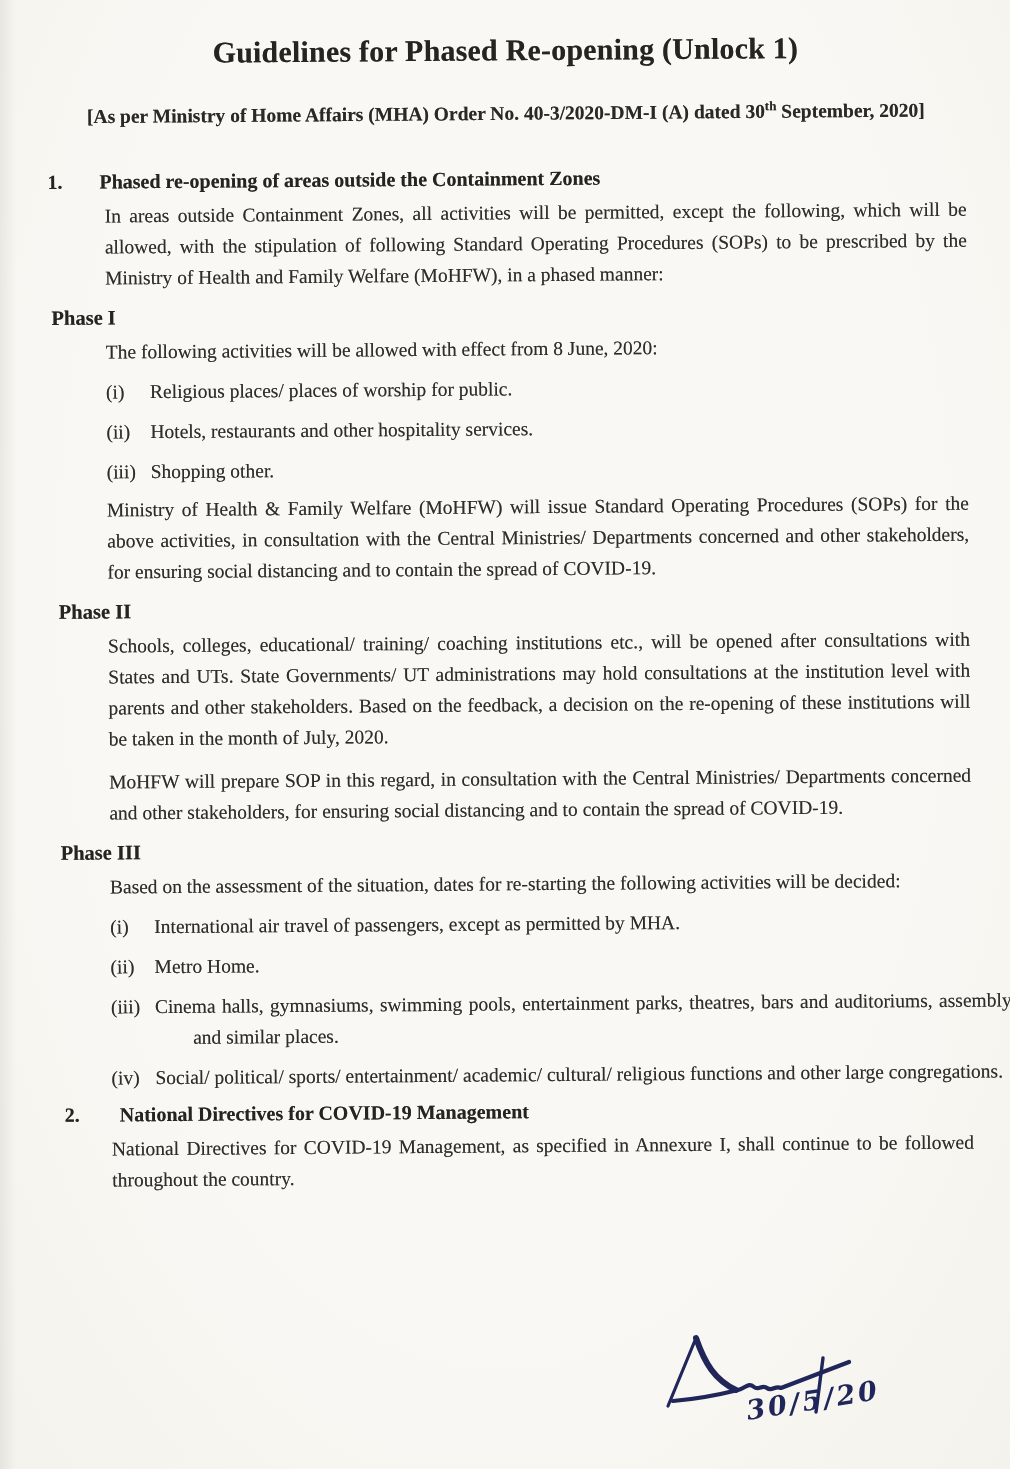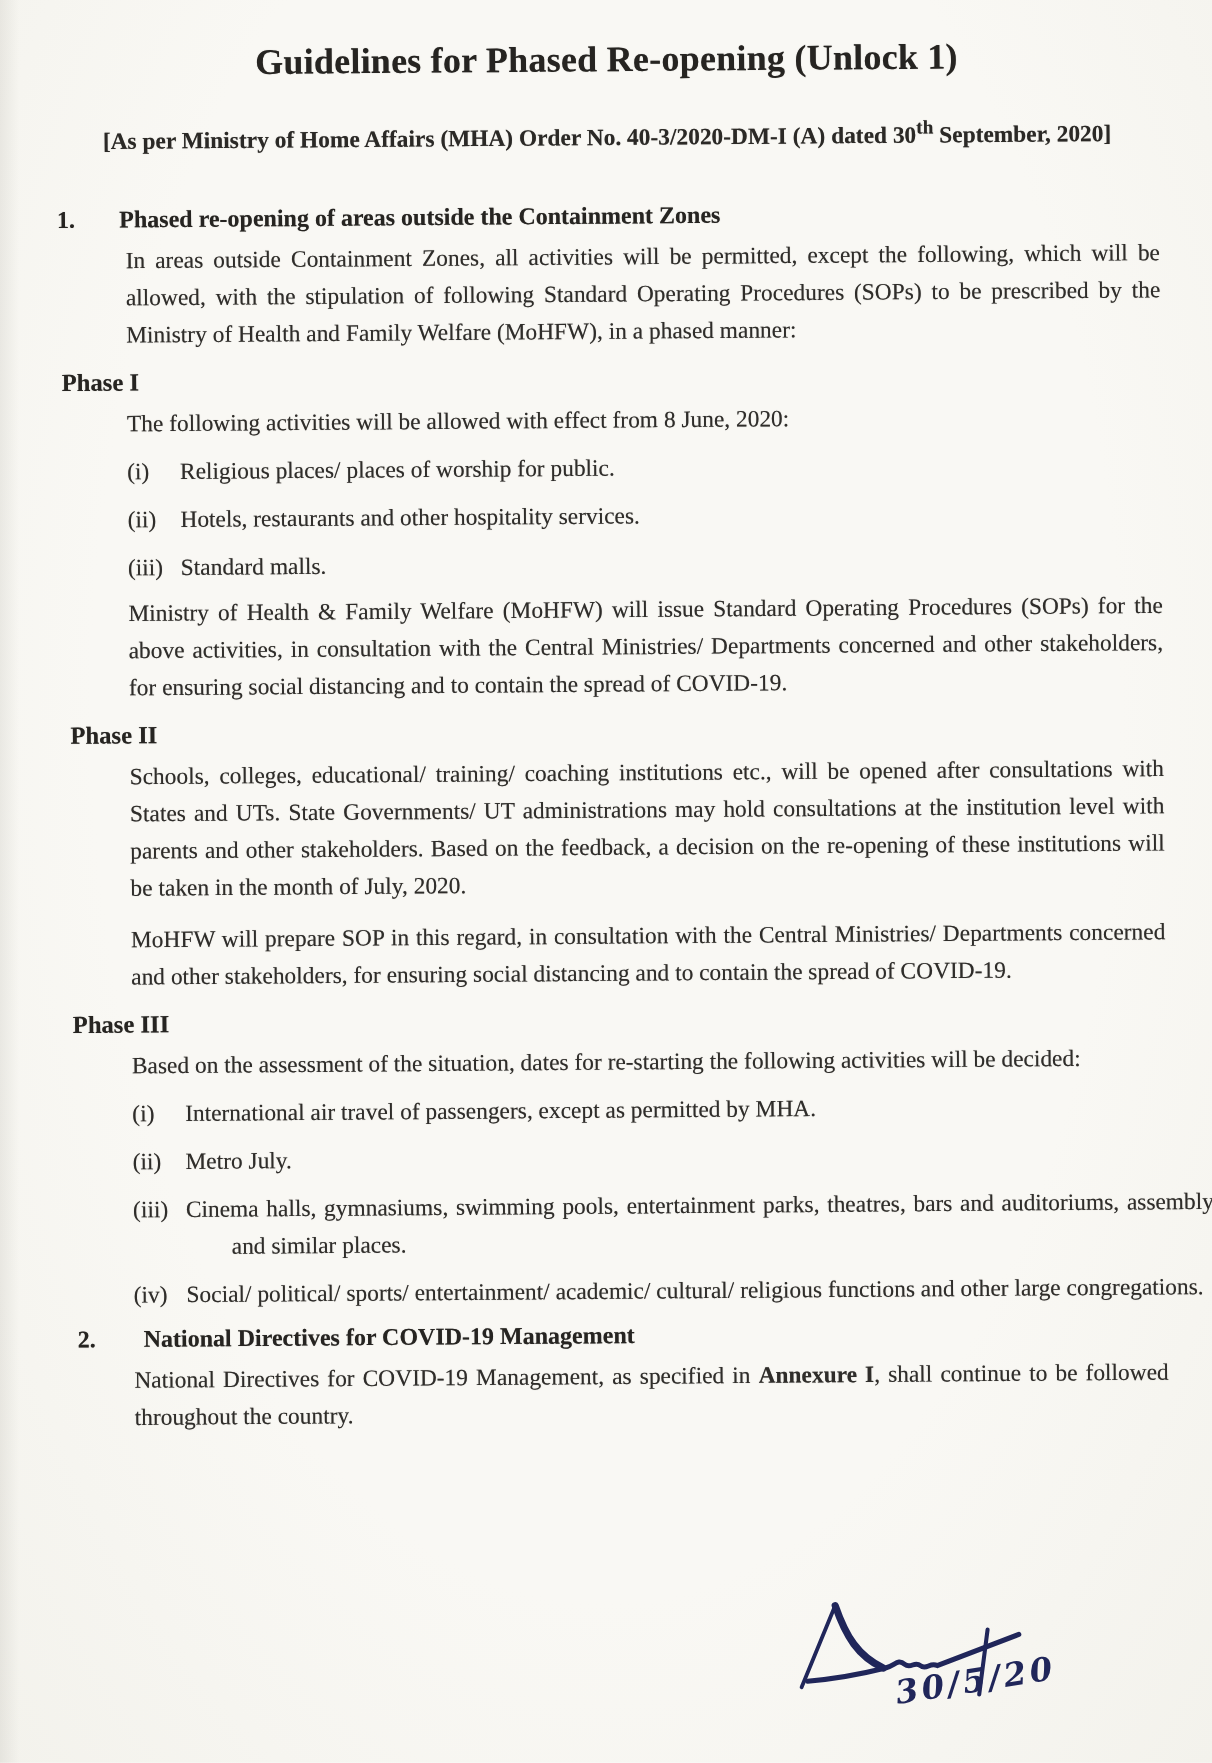--- a/index.html
+++ b/index.html
@@ -35,21 +35,21 @@
     color: #262421;
     margin: 4px 0 0 0;
   }
   .subtitle {
     text-align: center;
     font-size: 19.5px;
     font-weight: bold;
     color: #2b2926;
     margin-top: 33px;
   }
-  .subtitle sup { font-size: 16px; }
+  .subtitle sup { font-size: 13px; }
   .sec-head {
     display: flex;
     font-weight: bold;
     font-size: 20px;
     color: #262421;
     margin-top: 42px;
   }
   .sec-head .num { width: 52px; flex: 0 0 auto; }
   .sec-head-2 { margin-top: 10px; }
   .sec-head-2 .num { width: 55px; margin-left: 10px; }
@@ -80,21 +80,21 @@
     line-height: 31px;
     padding-left: 82px;
     text-indent: -82px;
     text-align: justify;
   }
   .list-item .marker {
     display: inline-block;
     width: 44px;
     text-indent: 0;
   }
-  .bold { font-weight: bold; }
+  .bold { font-weight: normal; }
   .signature {
     position: absolute;
     left: 652px;
     top: 1328px;
     width: 250px;
     height: 112px;
   }
 </style>
 </head>
 <body>
@@ -109,33 +109,33 @@
     <span class="num">1.</span>
     <span>Phased re-opening of areas outside the Containment Zones</span>
   </div>
   <div class="para soft">In areas outside Containment Zones, all activities will be permitted, except the following, which will be allowed, with the stipulation of following Standard Operating Procedures (SOPs) to be prescribed by the Ministry of Health and Family Welfare (MoHFW), in a phased manner:</div>
 
   <div class="phase-head soft">Phase I</div>
   <div class="intro-line soft">The following activities will be allowed with effect from 8 June, 2020:</div>
 
   <div class="list-item soft"><span class="marker">(i)</span><span>Religious places/ places of worship for public.</span></div>
   <div class="list-item soft"><span class="marker">(ii)</span><span>Hotels, restaurants and other hospitality services.</span></div>
-  <div class="list-item soft"><span class="marker">(iii)</span><span>Standard malls.</span></div>
+  <div class="list-item soft"><span class="marker">(iii)</span><span>Shopping other.</span></div>
 
   <div class="para soft">Ministry of Health &amp; Family Welfare (MoHFW) will issue Standard Operating Procedures (SOPs) for the above activities, in consultation with the Central Ministries/ Departments concerned and other stakeholders, for ensuring social distancing and to contain the spread of COVID-19.</div>
 
   <div class="phase-head phase-head-2 soft">Phase II</div>
   <div class="para soft">Schools, colleges, educational/ training/ coaching institutions etc., will be opened after consultations with States and UTs. State Governments/ UT administrations may hold consultations at the institution level with parents and other stakeholders. Based on the feedback, a decision on the re-opening of these institutions will be taken in the month of July, 2020.</div>
   <div class="para soft" style="margin-top:12px">MoHFW will prepare SOP in this regard, in consultation with the Central Ministries/ Departments concerned and other stakeholders, for ensuring social distancing and to contain the spread of COVID-19.</div>
 
   <div class="phase-head phase-head-2 soft">Phase III</div>
   <div class="para soft" style="text-align:left">Based on the assessment of the situation, dates for re-starting the following activities will be decided:</div>
 
   <div class="list-item soft"><span class="marker">(i)</span><span>International air travel of passengers, except as permitted by MHA.</span></div>
-  <div class="list-item soft"><span class="marker">(ii)</span><span>Metro July.</span></div>
+  <div class="list-item soft"><span class="marker">(ii)</span><span>Metro Home.</span></div>
   <div class="list-item soft"><span class="marker">(iii)</span><span>Cinema halls, gymnasiums, swimming pools, entertainment parks, theatres, bars and auditoriums, assembly halls and similar places.</span></div>
   <div class="list-item soft"><span class="marker">(iv)</span><span>Social/ political/ sports/ entertainment/ academic/ cultural/ religious functions and other large congregations.</span></div>
 
   <div class="sec-head sec-head-2 soft">
     <span class="num">2.</span>
     <span>National Directives for COVID-19 Management</span>
   </div>
   <div class="para soft"><span>National Directives for COVID-19 Management, as specified in </span><span class="bold">Annexure I</span><span>, shall continue to be followed throughout the country.</span></div>
 
 </div>

